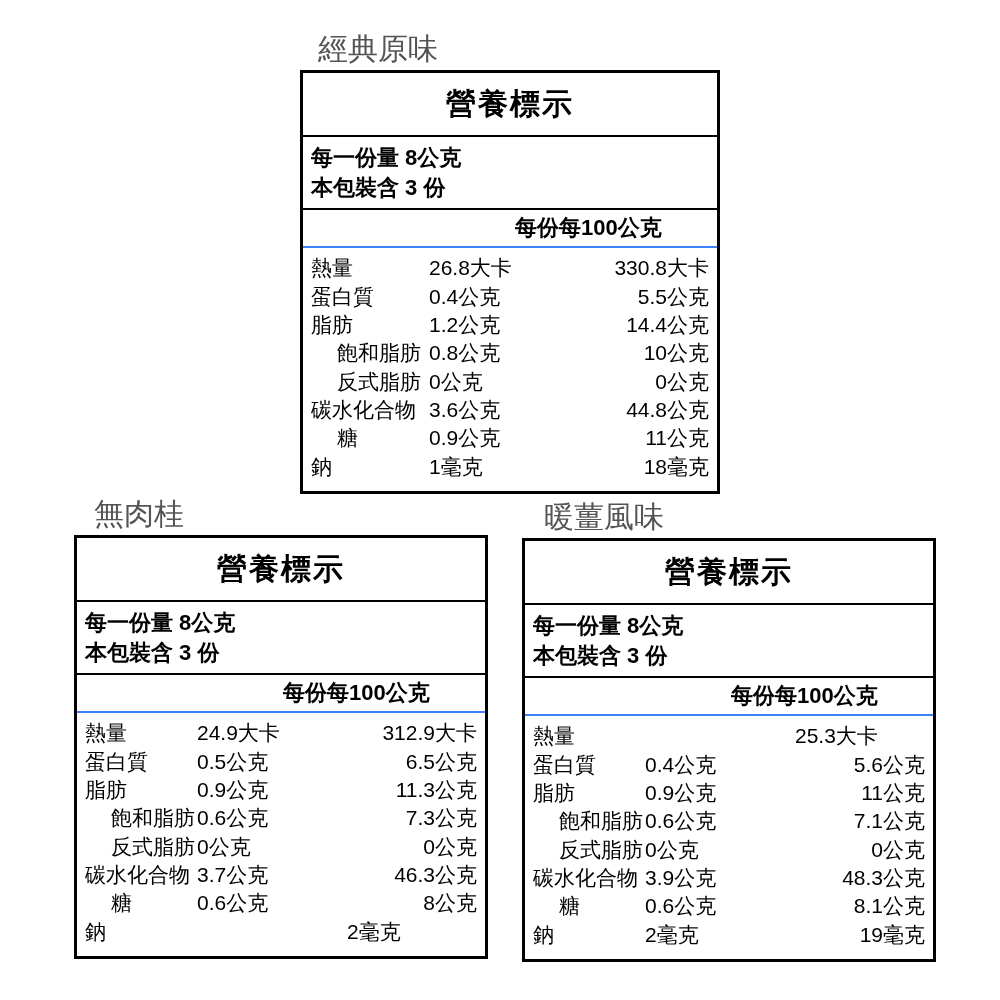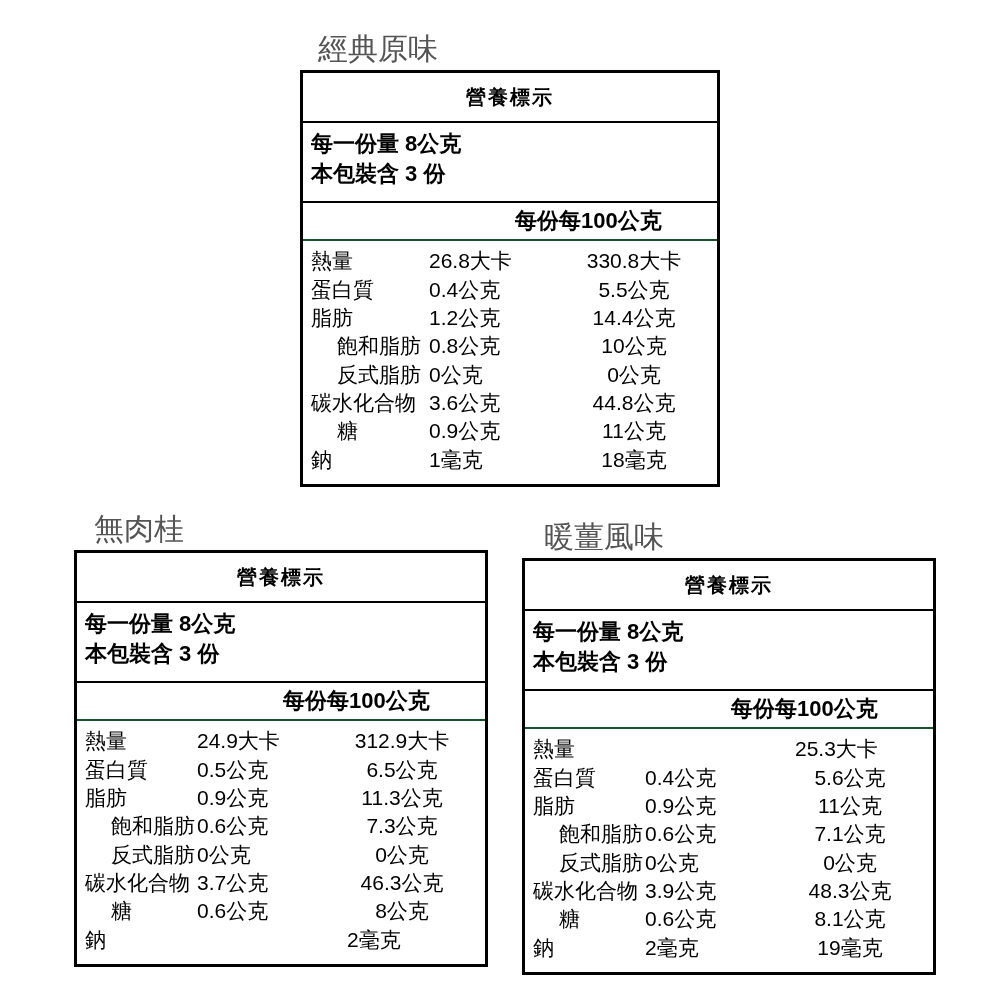--- a/index.html
+++ b/index.html
@@ -30,70 +30,70 @@
 
   .label-box {
     border: 3px solid #000000;
     background: #ffffff;
     box-sizing: border-box;
     padding: 0;
   }
 
   .label-heading {
     text-align: center;
-    font-size: 20px;
+    font-size: 30px;
     font-weight: bold;
     letter-spacing: 2px;
     padding: 11px 0 10px 0;
     border-bottom: 2px solid #000000;
   }
 
   .serving-block {
-    padding: 6px 8px 13px 8px;
+    padding: 6px 8px 6px 8px;
     border-bottom: 2px solid #000000;
     font-size: 22px;
     font-weight: bold;
     line-height: 1.35;
   }
 
   .col-head {
     display: flex;
-    border-bottom: 2px solid #14532d;
+    border-bottom: 2px solid #3b82f6;
     font-size: 22px;
     font-weight: bold;
     padding: 3px 8px 3px 8px;
   }
   .col-head .c-name { flex: 1 1 auto; }
   .col-head .c-per  { width: 130px; text-align: right; }
   .col-head .c-100  { width: 150px; }
 
   .rows {
     padding: 6px 8px 10px 8px;
   }
   .nrow {
     display: flex;
     font-size: 21px;
     line-height: 1.35;
     white-space: nowrap;
   }
   .nrow .c-name { flex: 1 1 auto; text-align: left; }
   .nrow .c-per  { width: 130px; text-align: left; }
-  .nrow .c-100  { width: 150px; text-align: center; }
+  .nrow .c-100  { width: 150px; text-align: right; }
   .nrow.indent .c-name { padding-left: 26px; }
 
   
   #panel-0 { left: 300px; top: 34px; }
   #panel-0 .flavor-title { margin-left: 18px; }
   #panel-0 .label-box { width: 420px; }
 
-  #panel-1 { left: 74px; top: 514px; }
+  #panel-1 { left: 74px; top: 499px; }
   #panel-1 .flavor-title { margin-left: 20px; }
   #panel-1 .label-box { width: 414px; }
 
-  #panel-2 { left: 522px; top: 522px; }
+  #panel-2 { left: 522px; top: 502px; }
   #panel-2 .flavor-title { margin-left: 22px; }
   #panel-2 .label-box { width: 414px; }
 </style>
 </head>
 <body>
 
 <div id="panel-0" class="panel">
   <div class="flavor-title">經典原味</div>
   <div class="label-box">
     <div class="label-heading">營養標示</div>

